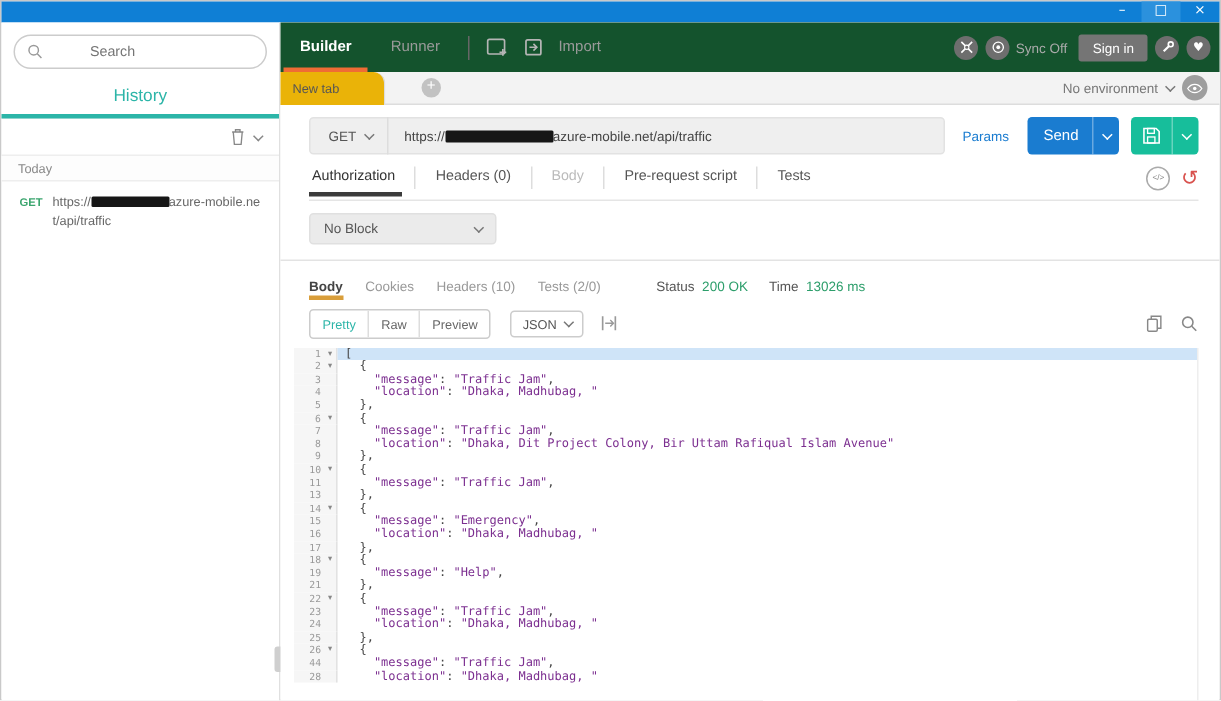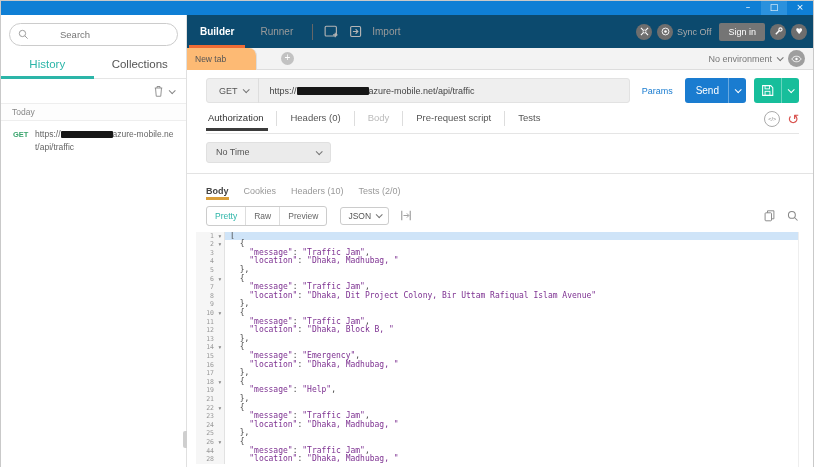--- a/index.html
+++ b/index.html
@@ -26,35 +26,35 @@
   .hist-item { padding:7px 10px 7px 12px; display:flex; }
   .hist-method { font-size:7.5px; color:#3ba56e; font-weight:bold; margin-top:2px; width:22px; flex-shrink:0; }
   .hist-url { font-size:8.5px; color:#666; line-height:13px; word-break:break-all; }
   .redact { display:inline-block; background:#161616; height:7px; border-radius:1px; vertical-align:middle; }
   .panel-handle { position:absolute; left:-4px; top:416px; width:7px; height:17px; background:#cfcfcf; border-radius:2px; }
 
   
   .main { flex:1; display:flex; flex-direction:column; background:#fff; position:relative; }
 
   
-  .darkbar { height:33px; background:#0c4a6e; display:flex; align-items:center; color:#9a9a9a; font-size:10px; }
+  .darkbar { height:33px; background:#14532d; display:flex; align-items:center; color:#9a9a9a; font-size:10px; }
   .mode-tab { padding:0 13px; height:33px; line-height:33px; position:relative; }
   .mode-tab.active { color:#fff; font-weight:bold; }
   .mode-tab.active::after { content:""; position:absolute; left:2px; right:2px; bottom:0; height:3px; background:#ef6c35; }
   .dark-vsep { width:1px; height:16px; background:#666; margin:0 6px; }
   .darkicon { margin:0 5px; display:flex; align-items:center; }
   .import-label { margin-left:4px; }
   .dark-right { margin-left:auto; display:flex; align-items:center; padding-right:6px; }
   .circ { width:16px; height:16px; border-radius:50%; background:#6e6e6e; color:#fff; display:flex; align-items:center; justify-content:center; margin-left:5px; font-size:8px; flex-shrink:0; }
   .sync-label { margin-left:4px; font-size:9px; color:#aaa; }
   .signin-btn { margin-left:8px; background:#757575; color:#fff; font-size:9px; padding:4px 9px; border-radius:2px; }
 
   
   .tabstrip { height:22px; background:#f3f3f3; border-bottom:1px solid #ddd; display:flex; align-items:center; }
-  .newtab { width:70px; height:22px; background:#fdba74; border-right:1px solid #ddd; border-top-right-radius:8px; font-size:8.5px; color:#555; line-height:22px; padding-left:8px; }
+  .newtab { width:70px; height:22px; background:#eab308; border-right:1px solid #ddd; border-top-right-radius:8px; font-size:8.5px; color:#555; line-height:22px; padding-left:8px; }
   .addtab { width:13px; height:13px; border-radius:50%; background:#c2c2c2; color:#fff; font-size:10px; line-height:12px; text-align:center; margin-left:24px; }
   .strip-right { margin-left:auto; display:flex; align-items:center; padding-right:8px; font-size:9px; color:#777; }
   .envcirc { width:17px; height:17px; border-radius:50%; background:#9e9e9e; margin-left:6px; display:flex; align-items:center; justify-content:center; }
 
   .chev { display:inline-block; width:5px; height:5px; border-right:1.3px solid currentColor; border-bottom:1.3px solid currentColor; transform:rotate(45deg) translateY(-1px); margin-left:5px; }
 
   
   .urlrow { display:flex; align-items:center; margin:8px 14px 0 19px; height:25px; }
   .urlpill { flex:1; background:#efefef; border:1px solid #e2e2e2; border-radius:3px; height:25px; display:flex; align-items:center; }
   .method-dd { padding:0 10px 0 12px; font-size:9px; color:#555; display:flex; align-items:center; border-right:1px solid #ddd; height:25px; }
@@ -134,21 +134,20 @@
         <span>
           <svg width="11" height="11" viewBox="0 0 16 16">
               <circle cx="6.5" cy="6.5" r="4.6" fill="none" stroke="#999" stroke-width="1.4"></circle>
               <line x1="10" y1="10" x2="14" y2="14" stroke="#999" stroke-width="1.4"></line>
             </svg>
         </span>
         <input placeholder="Search" style="">
       </div>
       <div class="side-tabs">
         <div class="side-tab active">History</div>
-        <div class="side-tab">Collections</div>
       </div>
       <div class="trash-row">
         <span style="display:flex;align-items:center;">
           <svg width="11" height="12" viewBox="0 0 14 16">
               <path d="M2 4h10M5 4V2h4v2" fill="none" stroke="#888" stroke-width="1.2"></path>
               <path d="M3 4l1 11h6l1-11" fill="none" stroke="#888" stroke-width="1.2"></path>
             </svg>
           <span class="chev" style="color:#888;"></span>
         </span>
       </div>
@@ -267,32 +266,38 @@
         <div class="vsep"></div>
         <div class="reqtab">Tests</div>
         <div class="reqtabs-right">
           <div class="codecirc">&lt;/&gt;</div>
           <div class="reverticon">↺</div>
         </div>
       </div>
 
       <div class="authrow">
         <div class="auth-select">
-          <span>No Time</span>
+          <span>No Block</span>
             <span class="chev" style="color:#777;margin-left:0;"></span>
         </div>
       </div>
 
       <div class="hdivider"></div>
 
       <div class="resprow">
         <div class="resptab active">Body</div>
         <div class="resptab">Cookies</div>
         <div class="resptab">Headers (10)</div>
         <div class="resptab">Tests (2/0)</div>
+        <div class="meta">
+          <span class="meta-label">Status</span>
+          <span class="meta-val">200 OK</span>
+          <span class="meta-label">Time</span>
+          <span class="meta-val">13026 ms</span>
+        </div>
       </div>
 
       <div class="viewrow">
         <div class="btn-group">
           <div class="vmode">Pretty</div>
           <div class="vmode">Raw</div>
           <div class="vmode">Preview</div>
         </div>
         <div class="fmt-select">
           <span>JSON</span>
@@ -370,25 +375,20 @@
             <div class="gut">10</div>
             <div class="foldc">▾</div>
             <div class="codel">  <span class="pn">{</span></div>
           </div>
           <div class="crow">
             <div class="gut">11</div>
             <div class="foldc"></div>
             <div class="codel">    <span class="st">"message"</span><span class="pn">:</span> <span class="st">"Traffic Jam"</span><span class="pn">,</span></div>
           </div>
           <div class="crow">
-            <div class="gut">12</div>
-            <div class="foldc"></div>
-            <div class="codel">    <span class="st">"location"</span><span class="pn">:</span> <span class="st">"Dhaka, Block B, "</span></div>
-          </div>
-          <div class="crow">
             <div class="gut">13</div>
             <div class="foldc"></div>
             <div class="codel">  <span class="pn">},</span></div>
           </div>
           <div class="crow">
             <div class="gut">14</div>
             <div class="foldc">▾</div>
             <div class="codel">  <span class="pn">{</span></div>
           </div>
           <div class="crow">

